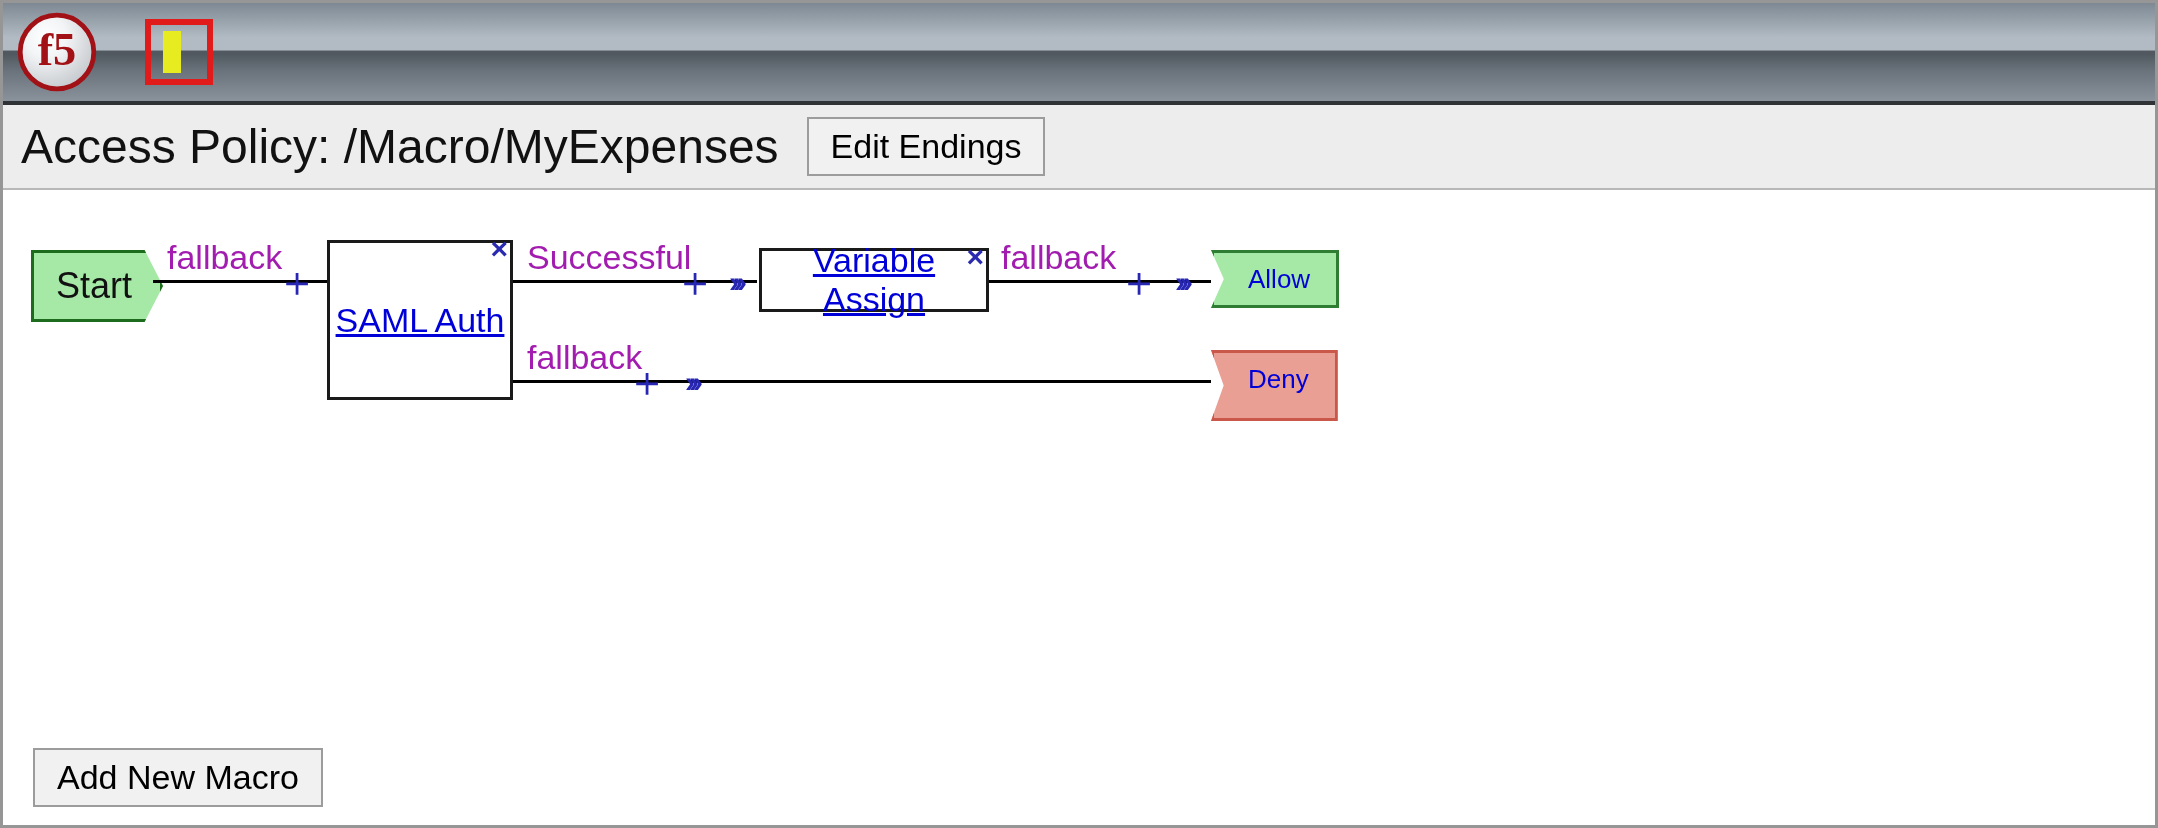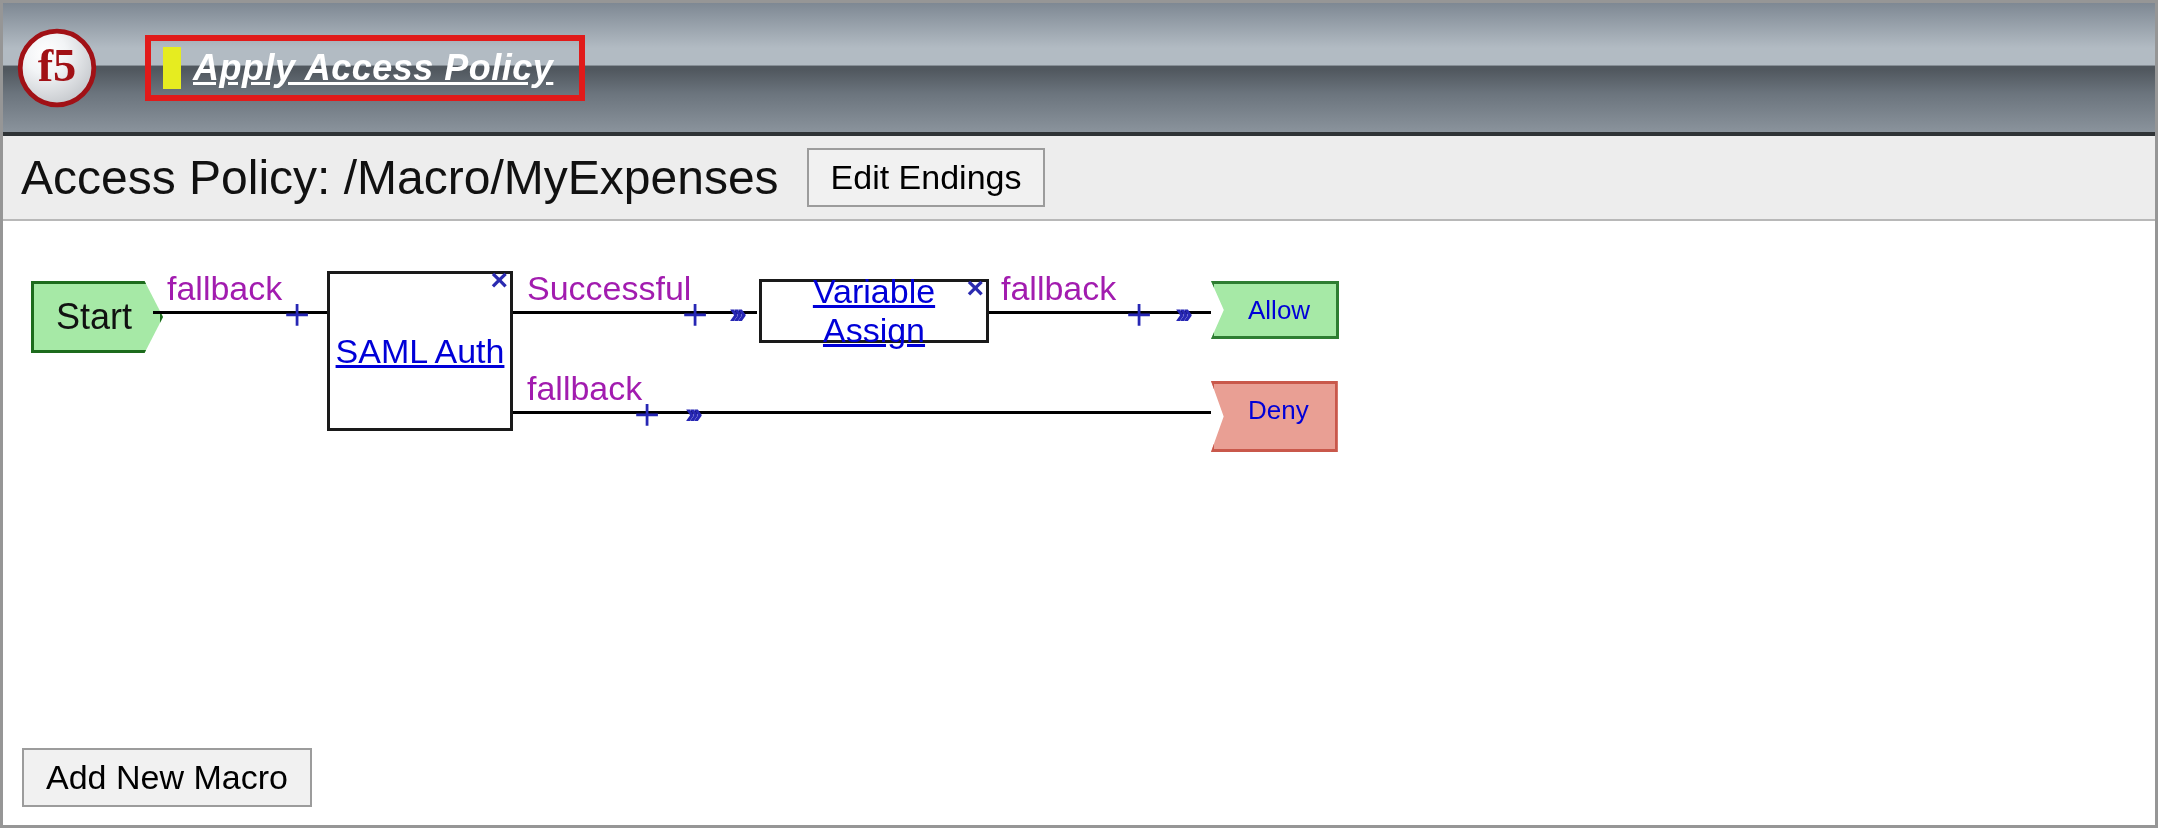--- a/index.html
+++ b/index.html
@@ -22,21 +22,21 @@
   .outer {
     width: 2158px; height: 828px;
     border: 3px solid #969696;
     background: #fff;
     display: flex; flex-direction: column;
     position: relative;
   }
 
   
   .top-bar {
-    height: 133px;
+    height: 102px;
     background: linear-gradient(#7e8893 0%, #b2bbc3 35%, #b2bbc3 48%, #51585f 49%, #51585f 52%, #6b747d 70%, #8a939c 100%);
     border-bottom: 4px solid #2f3336;
     display: flex; align-items: center;
     padding-left: 14px;
     gap: 48px;
   }
   .f5-logo {
     width: 80px; height: 80px; flex: none;
   }
   .apply-wrap {
@@ -147,21 +147,21 @@
     border: 3px solid var(--red-border);
     background: var(--red);
     padding: 10px 26px 23px 34px;
     clip-path: polygon(0 0, 100% 0, 100% 100%, 0 100%, 10% 50%);
   }
   .end-label {
     color: var(--link); font-size: 26px;
     cursor: pointer;
   }
 
-  .macro-btn-wrap { position: absolute; left: 19px; bottom: 18px; }
+  .macro-btn-wrap { position: absolute; left: 30px; bottom: 18px; }
 </style>
 </head>
 <body>
 
 <div class="outer">
 
   <div class="top-bar">
     <svg class="f5-logo" viewBox="0 0 100 100">
       <defs>
         <radialGradient id="g1" cx="35%" cy="30%" r="70%">
@@ -173,21 +173,20 @@
       <circle cx="50" cy="50" r="46" fill="url(#g1)" stroke="#6e1012" stroke-width="4"></circle>
       <path d="M50 6 A44 44 0 0 1 94 50 L50 50 Z" fill="#b01217" opacity="0.0"></path>
       <path d="M50 4 A46 46 0 0 1 96 50 L50 50 Z" fill="none"></path>
       <path d="M50 4 a46 46 0 0 1 0 92 a46 46 0 0 1 0 -92" fill="none"></path>
       <path d="M50 4 A46 46 0 0 1 96 50" stroke="#ffffff" stroke-width="0" fill="none"></path>
       <text x="50" y="66" text-anchor="middle" font-family="Georgia,serif" font-size="58" font-weight="700" fill="#a11116">f5</text>
       <circle cx="50" cy="50" r="46" fill="none" stroke="#a11116" stroke-width="6"></circle>
     </svg>
     <div class="apply-wrap">
       <div class="yellow-dot"></div>
-      <a class="apply-link">Apply Access Policy</a>
     </div>
   </div>
 
   <div class="title-strip">
     <h1>
       <span>Access Policy: </span><span>/Macro/MyExpenses</span>
     </h1>
     <button class="btn">Edit Endings</button>
   </div>
 

